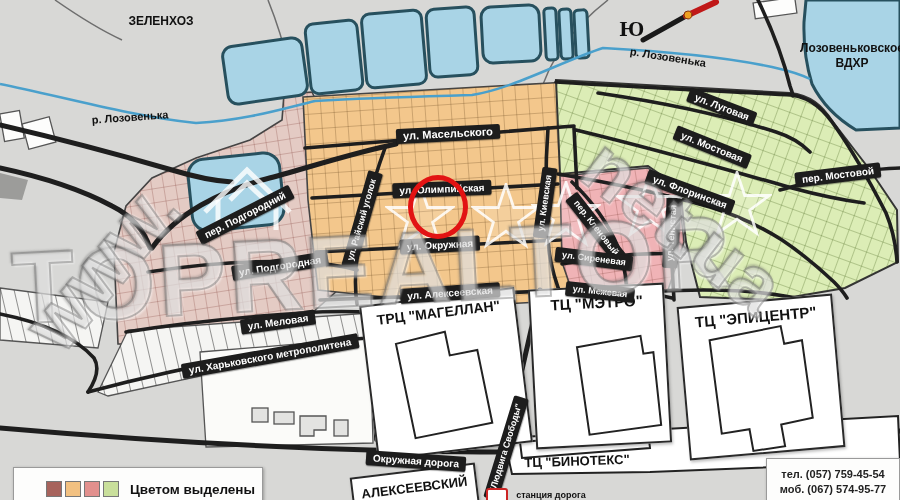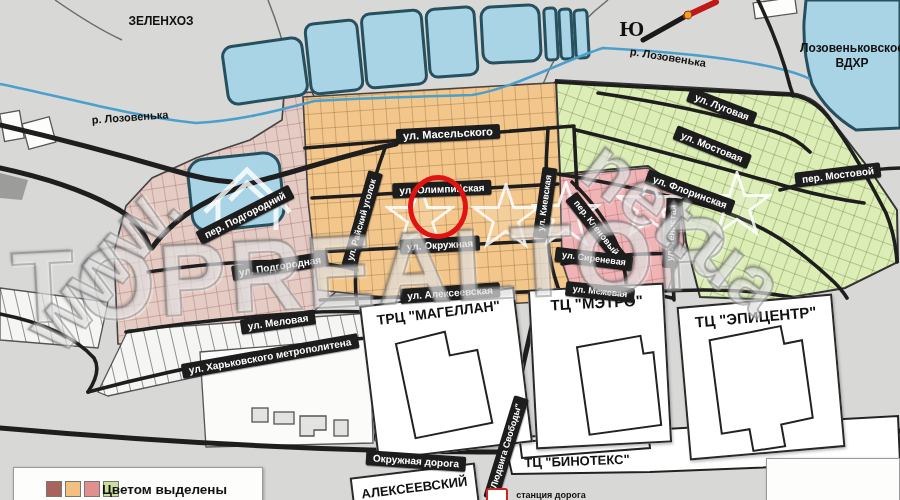--- a/index.html
+++ b/index.html
@@ -21,21 +21,21 @@
   .wm{position:absolute;font-weight:bold;color:rgba(235,235,235,0.30);z-index:8;white-space:nowrap;
       -webkit-text-stroke:2px rgba(105,105,105,0.42);
       text-shadow:2px 2px 2px rgba(255,255,255,0.45),-2px -2px 2px rgba(90,90,90,0.28);
       pointer-events:none;}
   .marker-circle{position:absolute;z-index:9;border:5px solid #e21313;border-radius:50%;
       background:transparent;}
   .infobox{position:absolute;z-index:10;background:#fdfdfc;border:1.5px solid #9a9a9a;
       box-shadow:1px 1px 3px rgba(0,0,0,.3);}
   .legend-row{position:absolute;left:32px;top:13px;display:flex;gap:3px;}
   .legend-sq{width:14px;height:14px;border:1px solid #777;}
-  .legend-title{position:absolute;left:88px;top:14px;font-weight:bold;font-size:13.5px;color:#111;}
+  .legend-title{position:absolute;left:116px;top:14px;font-weight:bold;font-size:13.5px;color:#111;}
   .phone-line{font-weight:bold;font-size:11px;color:#222;text-align:center;line-height:15px;}
   .metro-icon{position:absolute;z-index:10;width:18px;height:12px;border:2px solid #cc2424;
       border-radius:3px;background:#fff;}
 </style>
 </head>
 <body>
 
 <div class="stage">
 
   <svg class="base" width="900" height="500" viewBox="0 0 900 500">
@@ -247,15 +247,17 @@
     <div class="legend-row">
       <div class="legend-sq" style="background: rgb(167, 99, 92);"></div>
       <div class="legend-sq" style="background: rgb(242, 193, 129);"></div>
       <div class="legend-sq" style="background: rgb(226, 144, 141);"></div>
       <div class="legend-sq" style="background: rgb(201, 223, 155);"></div>
     </div>
     <div class="legend-title">Цветом выделены</div>
   </div>
 
   <div class="infobox" style="left:766px;top:458px;width:132px;height:52px;padding-top:8px;">
+    <div class="phone-line">тел. (057) 759-45-54</div>
+    <div class="phone-line">моб. (067) 574-95-77</div>
   </div>
 
 </div>
 
 </body></html>

